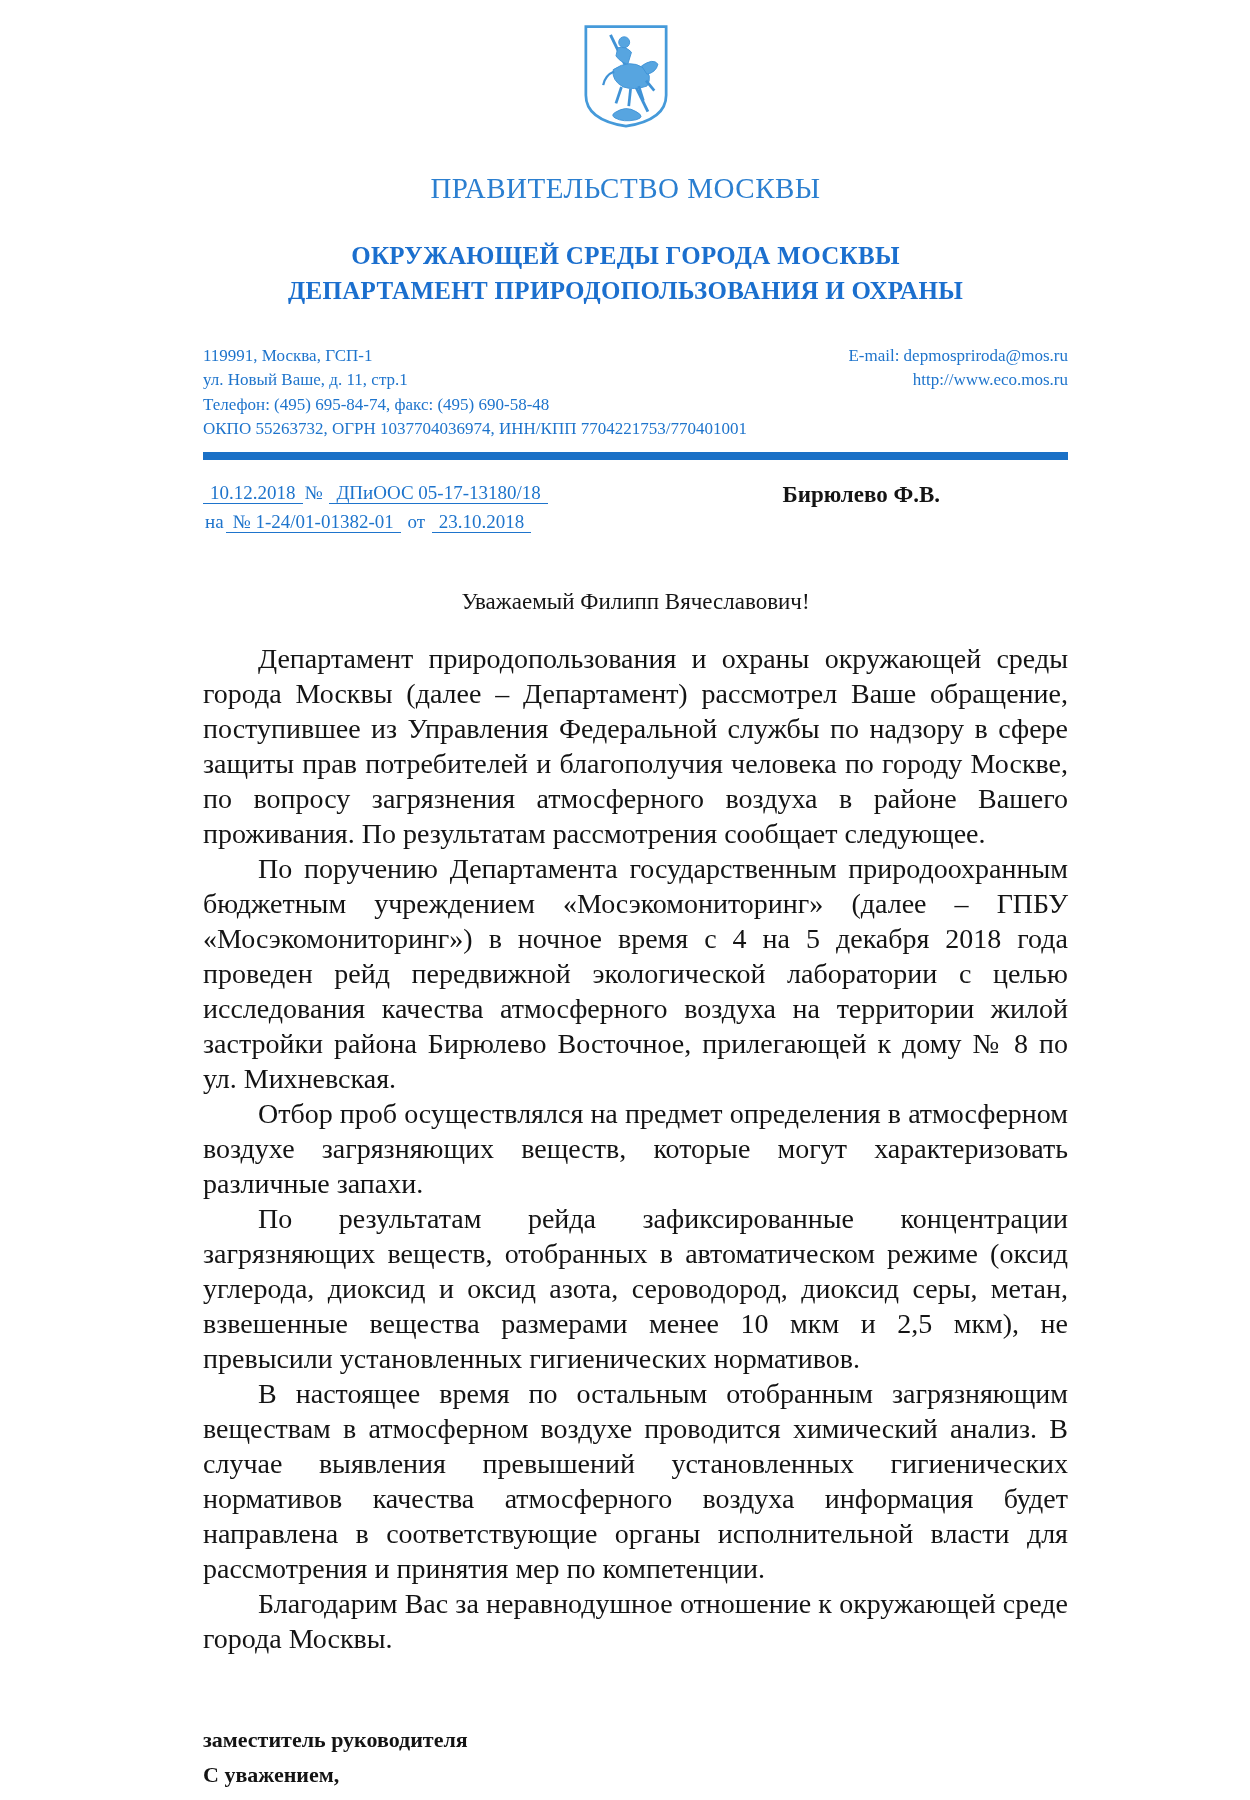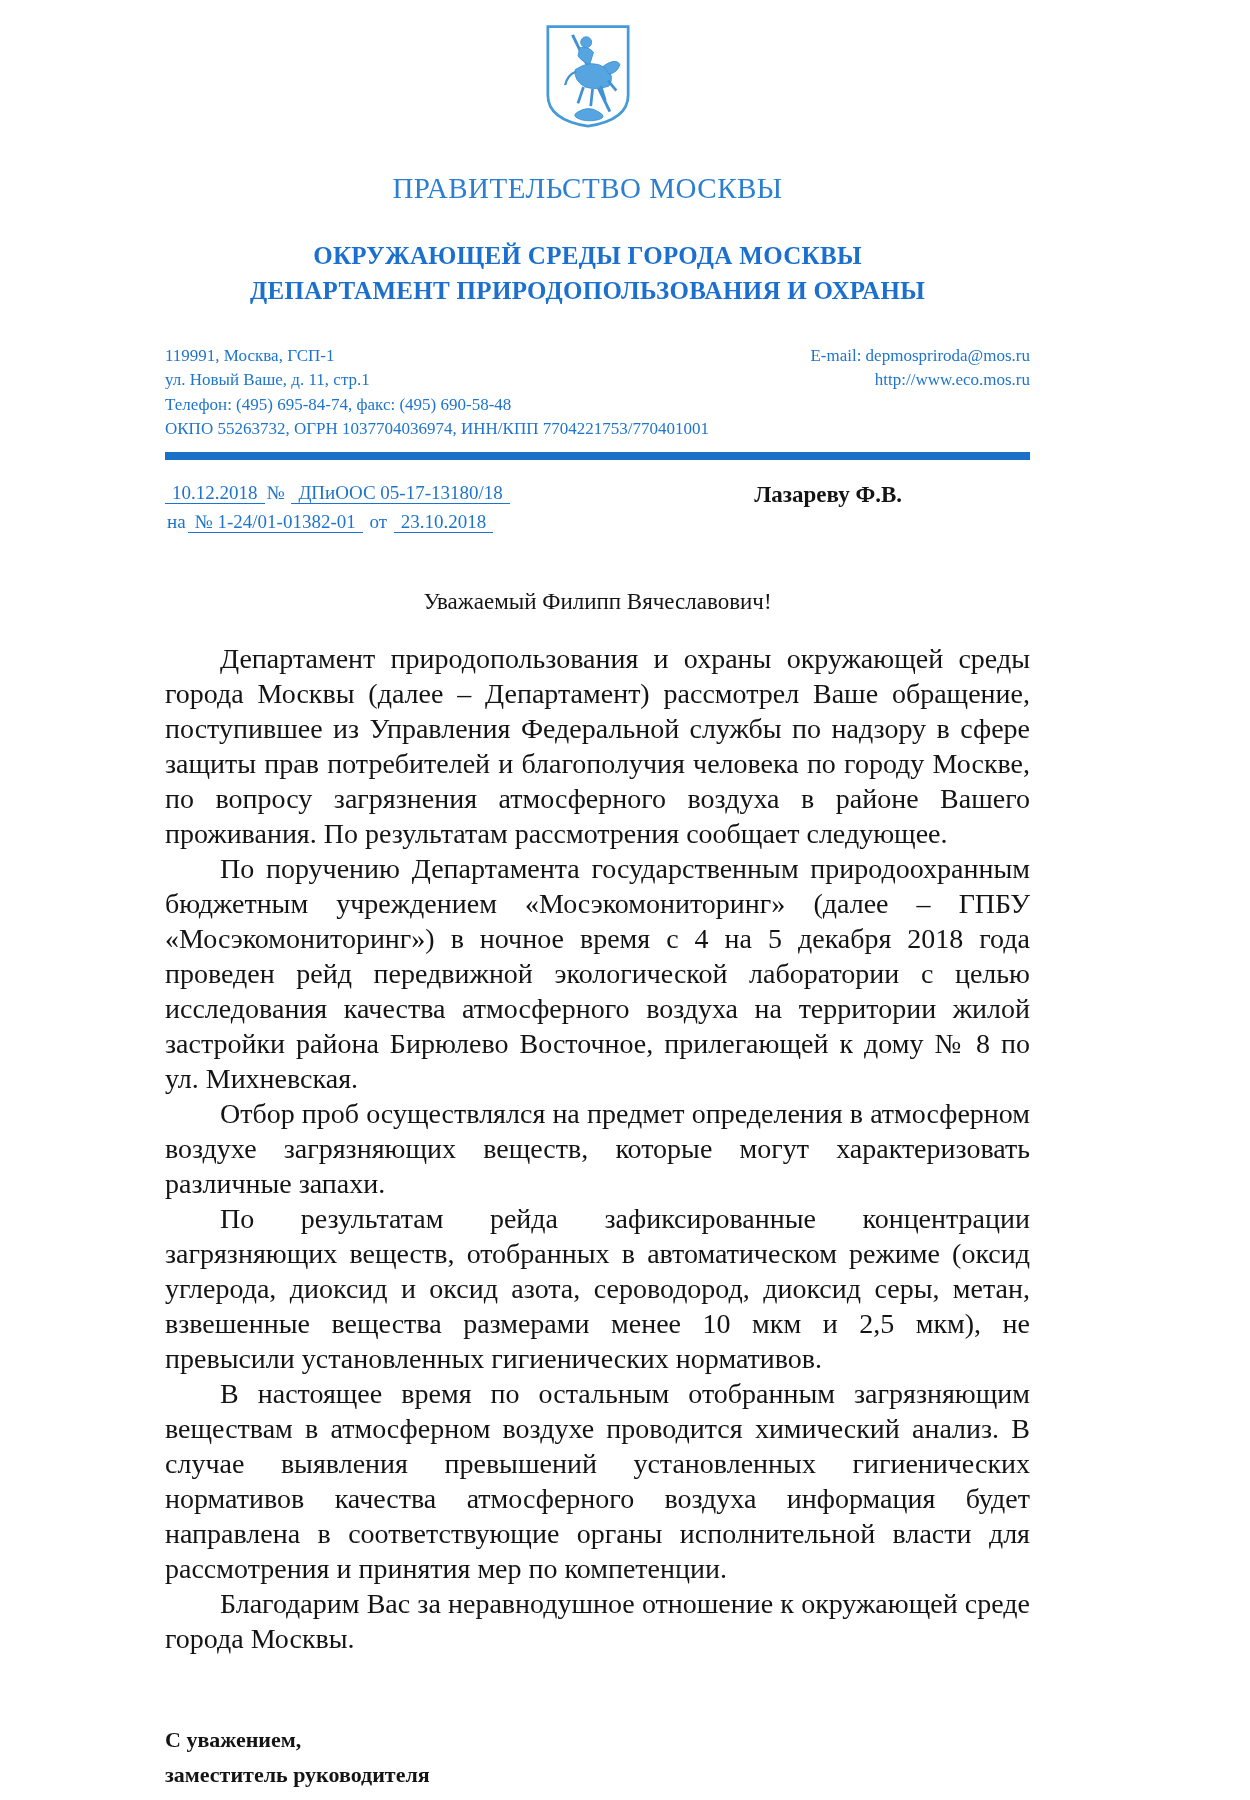--- a/index.html
+++ b/index.html
@@ -1,19 +1,19 @@
 <!DOCTYPE html>
 <html><head>
 <meta charset="utf-8">
 <style>
   * { margin:0; padding:0; box-sizing:border-box; }
   html,body { background:#ffffff; }
   .page {
     width:1175px; height:1800px; background:#ffffff; position:relative;
-    font-family:"Liberation Serif", serif; overflow:hidden;
+    font-family:"Liberation Serif", serif; overflow:hidden;margin-left:38px;
   }
   .arms-wrap { display:flex; justify-content:center; padding-top:24px; }
   .arms-wrap svg { display:block; }
 
   .gov-title {
     text-align:center; color:#2b7fd0; font-size:29px; margin-top:44px;
     letter-spacing:0.5px; font-weight:normal;
   }
   .dept-name {
     text-align:center; color:#1b6fce; font-weight:bold; font-size:25px;
@@ -95,38 +95,38 @@
 
     <div class="ref-row">
       <div class="ref-left">
         <div>
           <span class="u">10.12.2018</span><span class="plain">№</span> <span class="u">ДПиООС 05-17-13180/18</span>
         </div>
         <div>
           <span class="plain">на</span><span class="u">№  1-24/01-01382-01</span> <span class="plain">от</span> <span class="u">23.10.2018</span>
         </div>
       </div>
-      <div class="addressee">Лазареву Ф.В.</div>
+      <div class="addressee">Бирюлево Ф.В.</div>
     </div>
 
     <div class="salutation">Уважаемый Филипп Вячеславович!</div>
 
     <div class="body-text">
       <p>Департамент природопользования и охраны окружающей среды города Москвы (далее – Департамент) рассмотрел Ваше обращение, поступившее из Управления Федеральной службы по надзору в сфере защиты прав потребителей и благополучия человека по городу Москве, по вопросу загрязнения атмосферного воздуха в районе Вашего проживания. По результатам рассмотрения сообщает следующее.</p>
       <p>По поручению Департамента государственным природоохранным бюджетным учреждением «Мосэкомониторинг» (далее – ГПБУ «Мосэкомониторинг») в ночное время с 4 на 5 декабря 2018 года проведен рейд передвижной экологической лаборатории с целью исследования качества атмосферного воздуха на территории жилой застройки района Бирюлево Восточное, прилегающей к дому № 8 по ул. Михневская.</p>
       <p>Отбор проб осуществлялся на предмет определения в атмосферном воздухе загрязняющих веществ, которые могут характеризовать различные запахи.</p>
       <p>По результатам рейда зафиксированные концентрации загрязняющих веществ, отобранных в автоматическом режиме (оксид углерода, диоксид и оксид азота, сероводород, диоксид серы, метан, взвешенные вещества размерами менее 10 мкм и 2,5 мкм), не превысили установленных гигиенических нормативов.</p>
       <p>В настоящее время по остальным отобранным загрязняющим веществам в атмосферном воздухе проводится химический анализ. В случае выявления превышений установленных гигиенических нормативов качества атмосферного воздуха информация будет направлена в соответствующие органы исполнительной власти для рассмотрения и принятия мер по компетенции.</p>
       <p>Благодарим Вас за неравнодушное отношение к окружающей среде города Москвы.</p>
     </div>
 
     <div class="signature">
       <div>
+        <div>заместитель руководителя</div>
         <div>С уважением,</div>
-        <div>заместитель руководителя</div>
         <div>Департамента природопользования</div>
         <div>и охраны окружающей среды</div>
       </div>
       <div class="signer-name">Е.Г.Семутникова</div>
     </div>
 
   </div>
 </div>
 
 </body></html>

